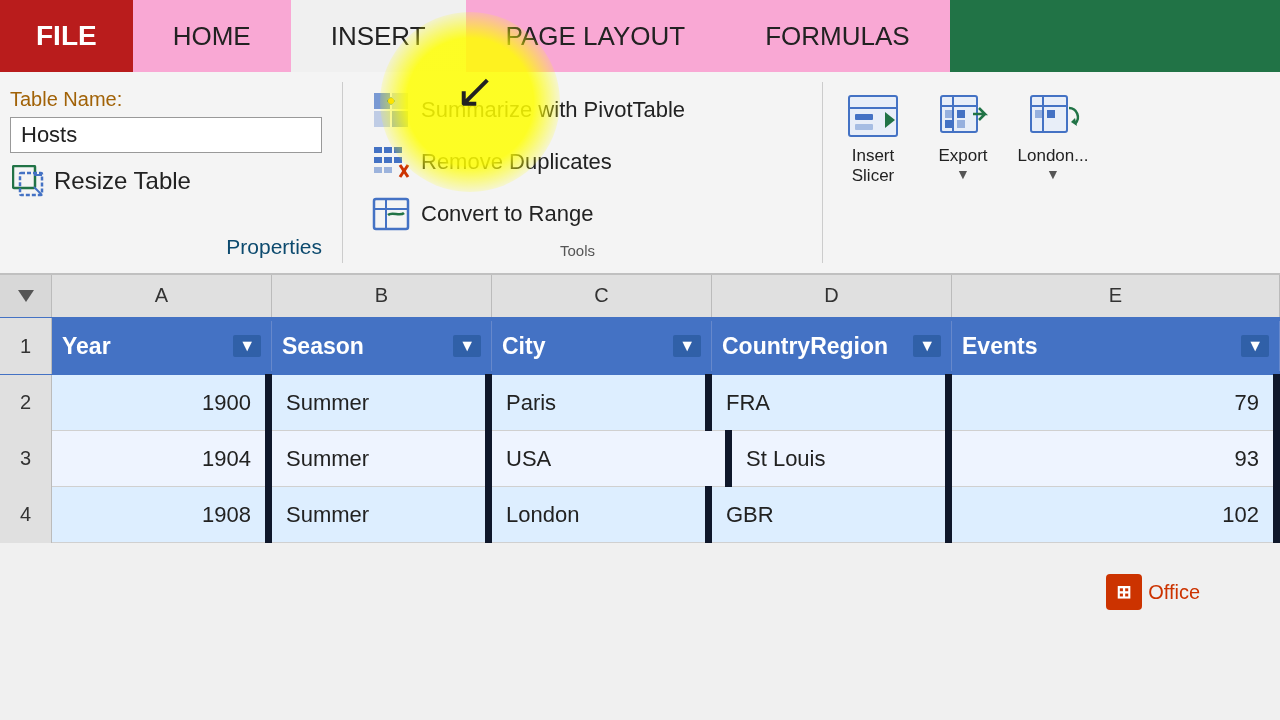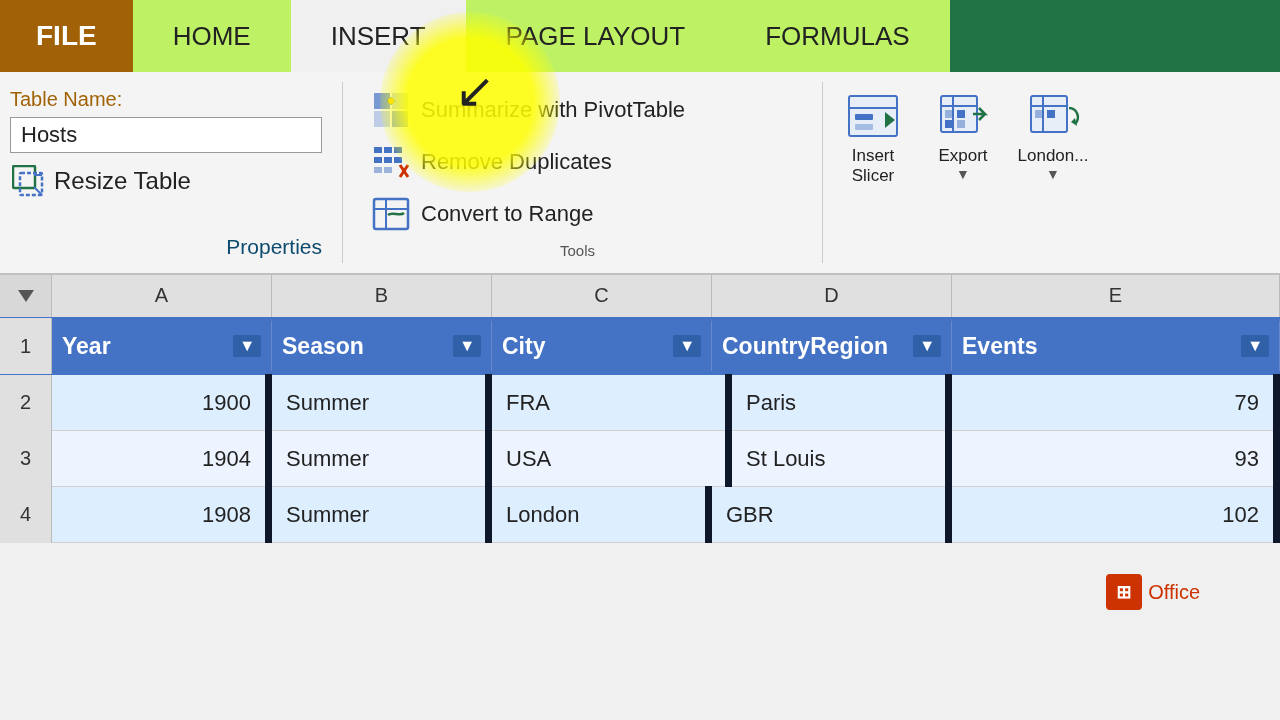--- a/index.html
+++ b/index.html
@@ -13,38 +13,38 @@
     }
 
     
     .ribbon-tabs {
       display: flex;
       align-items: stretch;
       background: #217346;
       height: 72px;
     }
     .tab-file {
-      background: #a16207;
+      background: #b91c1c;
       color: white;
       font-size: 28px;
       font-weight: bold;
       padding: 0 36px;
       display: flex;
       align-items: center;
       cursor: pointer;
       border: none;
     }
     .tab-item {
       color: #222;
       font-size: 26px;
       font-weight: 500;
       padding: 0 40px;
       display: flex;
       align-items: center;
-      background: #bef264;
+      background: #f9a8d4;
       cursor: pointer;
       border: none;
       position: relative;
     }
     .tab-insert {
       background: #f0f0f0;
       z-index: 5;
     }
 
     
@@ -538,22 +538,22 @@
       <button class="dropdown-btn">▼</button>
     </div>
   </div>
 
   <div class="spreadsheet-body">
 
     <div class="data-row">
       <div class="row-num">2</div>
       <div class="cell col-a cell-num">1900</div>
       <div class="cell col-b">Summer</div>
+      <div class="cell col-c">Paris</div>
       <div class="cell col-d">FRA</div>
-      <div class="cell col-c">Paris</div>
       <div class="cell col-e cell-num">79</div>
     </div>
 
     <div class="data-row">
       <div class="row-num">3</div>
       <div class="cell col-a cell-num">1904</div>
       <div class="cell col-b">Summer</div>
       <div class="cell col-d">USA</div>
       <div class="cell col-c">St Louis</div>
       <div class="cell col-e cell-num">93</div>

